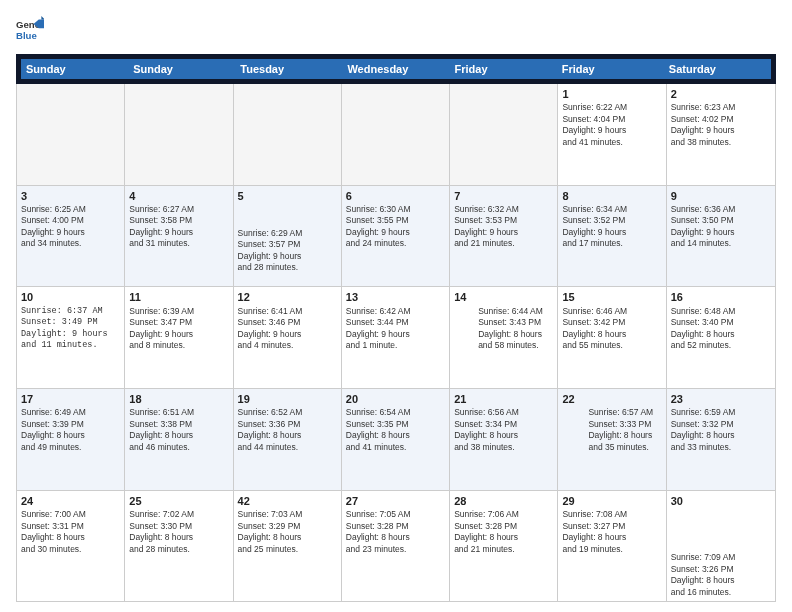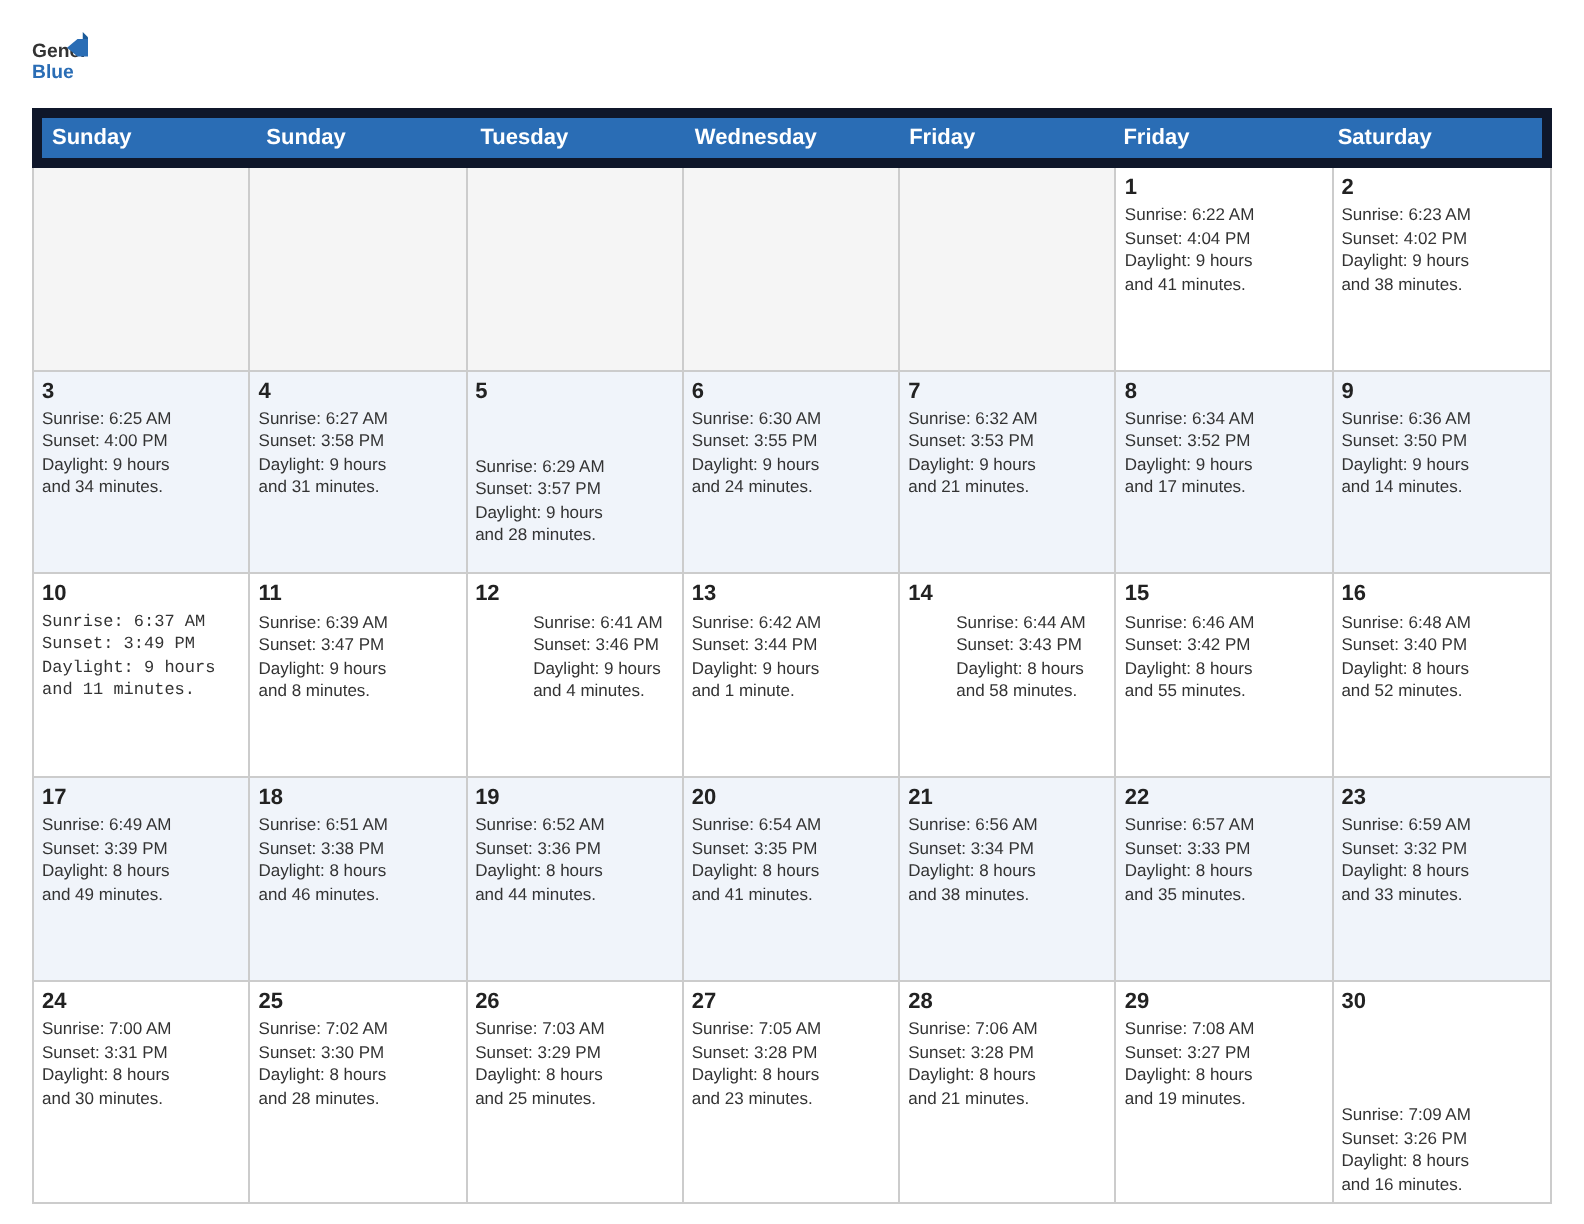--- a/index.html
+++ b/index.html
@@ -226,21 +226,21 @@
           </div>
           <div class="cal-cell">
             <span class="day-num">11</span>
             <div class="day-info" style="white-space: pre-line;">Sunrise: 6:39 AM
 Sunset: 3:47 PM
 Daylight: 9 hours
 and 8 minutes.</div>
           </div>
           <div class="cal-cell">
             <span class="day-num">12</span>
-            <div class="day-info" style="white-space: pre-line; margin-left: 29px;">Sunrise: 6:41 AM
+            <div class="day-info" style="white-space: pre-line;">Sunrise: 6:41 AM
 Sunset: 3:46 PM
 Daylight: 9 hours
 and 4 minutes.</div>
           </div>
           <div class="cal-cell">
             <span class="day-num">13</span>
             <div class="day-info" style="white-space: pre-line;">Sunrise: 6:42 AM
 Sunset: 3:44 PM
 Daylight: 9 hours
 and 1 minute.</div>
@@ -298,21 +298,21 @@
           </div>
           <div class="cal-cell alt-row">
             <span class="day-num">21</span>
             <div class="day-info" style="white-space: pre-line;">Sunrise: 6:56 AM
 Sunset: 3:34 PM
 Daylight: 8 hours
 and 38 minutes.</div>
           </div>
           <div class="cal-cell alt-row">
             <span class="day-num">22</span>
-            <div class="day-info" style="white-space: pre-line;">Sunrise: 6:57 AM
+            <div class="day-info" style="white-space: pre-line; margin-left: 26px;">Sunrise: 6:57 AM
 Sunset: 3:33 PM
 Daylight: 8 hours
 and 35 minutes.</div>
           </div>
           <div class="cal-cell alt-row">
             <span class="day-num">23</span>
             <div class="day-info" style="white-space: pre-line;">Sunrise: 6:59 AM
 Sunset: 3:32 PM
 Daylight: 8 hours
 and 33 minutes.</div>
@@ -327,21 +327,21 @@
 and 30 minutes.</div>
           </div>
           <div class="cal-cell">
             <span class="day-num">25</span>
             <div class="day-info" style="white-space: pre-line;">Sunrise: 7:02 AM
 Sunset: 3:30 PM
 Daylight: 8 hours
 and 28 minutes.</div>
           </div>
           <div class="cal-cell">
-            <span class="day-num">26</span>
+            <span class="day-num">42</span>
             <div class="day-info" style="white-space: pre-line;">Sunrise: 7:03 AM
 Sunset: 3:29 PM
 Daylight: 8 hours
 and 25 minutes.</div>
           </div>
           <div class="cal-cell">
             <span class="day-num">27</span>
             <div class="day-info" style="white-space: pre-line;">Sunrise: 7:05 AM
 Sunset: 3:28 PM
 Daylight: 8 hours

